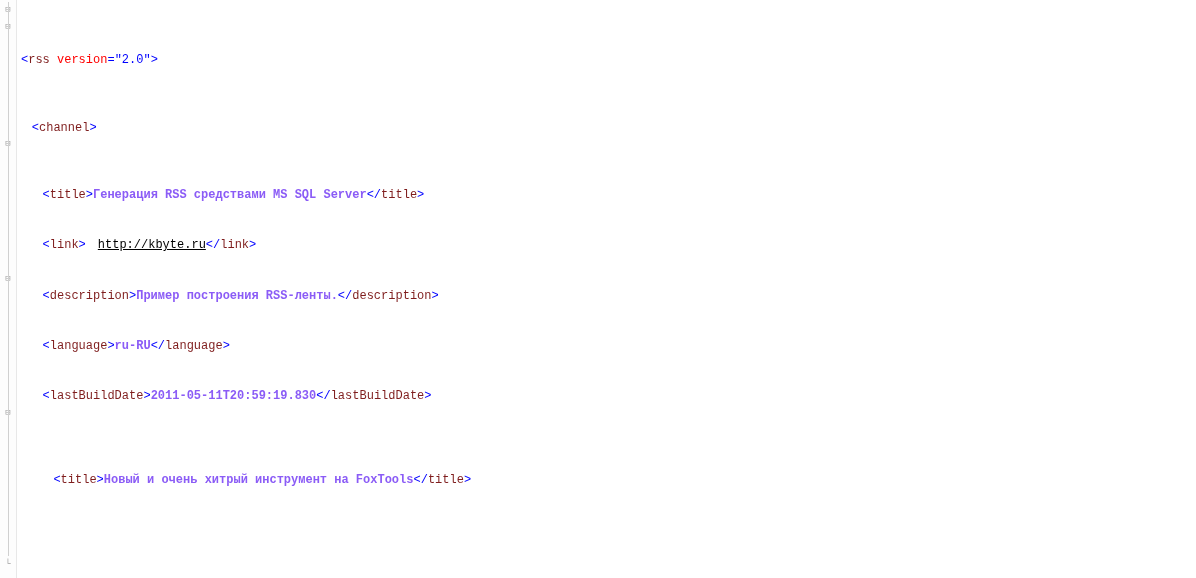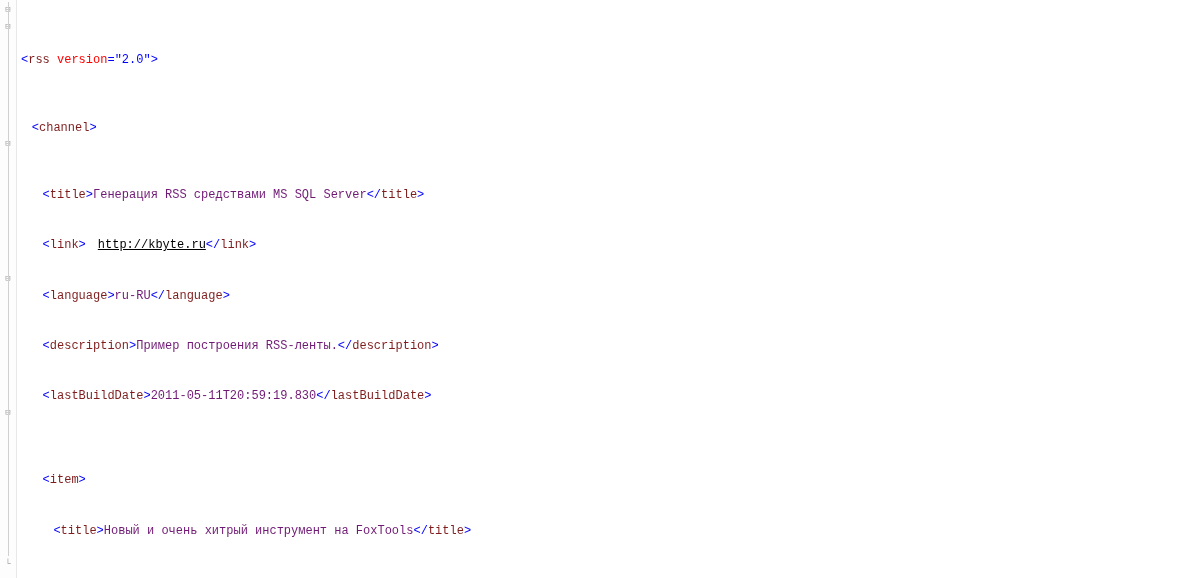--- a/index.html
+++ b/index.html
@@ -44,21 +44,21 @@
     white-space: pre;
   }
   .line {
     height: 16.8px;
   }
   .t-angle { color: #0000ff; }
   .t-tag   { color: #7f1d1d; }
   .t-attr  { color: #ff0000; }
   .t-eq    { color: #0000ff; }
   .t-val   { color: #0000ff; }
-  .t-text  { color: #701a75; }
+  .t-text  { color: #8b5cf6; font-weight: bold; }
   .t-link  { color: #000000; text-decoration: underline; padding-left: 12px; }
   .sp1 { display:inline-block; width: 1.5ch; }
 </style>
 </head>
 <body>
 
 <div class="code-container">
 
   <div class="gutter">
     <div class="gutter-cell"><span class="fold-line"></span><span>⊟</span></div>
@@ -154,26 +154,25 @@
   </div>
 
   <div class="code">
     
     <div class="line"><span class="t-angle">&lt;</span><span class="t-tag">rss</span> <span class="t-attr">version</span><span class="t-eq">=</span><span class="t-val">"2.0"</span><span class="t-angle">&gt;</span></div>
     
     <div class="line"><span class="sp1"></span><span class="t-angle">&lt;</span><span class="t-tag">channel</span><span class="t-angle">&gt;</span></div>
     
     <div class="line"><span class="sp1"></span><span class="sp1"></span><span class="t-angle">&lt;</span><span class="t-tag">title</span><span class="t-angle">&gt;</span><span class="t-text">Генерация RSS средствами MS SQL Server</span><span class="t-angle">&lt;/</span><span class="t-tag">title</span><span class="t-angle">&gt;</span></div>
     <div class="line"><span class="sp1"></span><span class="sp1"></span><span class="t-angle">&lt;</span><span class="t-tag">link</span><span class="t-angle">&gt;</span><span class="t-link">http://kbyte.ru</span><span class="t-angle">&lt;/</span><span class="t-tag">link</span><span class="t-angle">&gt;</span></div>
+    <div class="line"><span class="sp1"></span><span class="sp1"></span><span class="t-angle">&lt;</span><span class="t-tag">description</span><span class="t-angle">&gt;</span><span class="t-text">Пример построения RSS-ленты.</span><span class="t-angle">&lt;/</span><span class="t-tag">description</span><span class="t-angle">&gt;</span></div>
     <div class="line"><span class="sp1"></span><span class="sp1"></span><span class="t-angle">&lt;</span><span class="t-tag">language</span><span class="t-angle">&gt;</span><span class="t-text">ru-RU</span><span class="t-angle">&lt;/</span><span class="t-tag">language</span><span class="t-angle">&gt;</span></div>
-    <div class="line"><span class="sp1"></span><span class="sp1"></span><span class="t-angle">&lt;</span><span class="t-tag">description</span><span class="t-angle">&gt;</span><span class="t-text">Пример построения RSS-ленты.</span><span class="t-angle">&lt;/</span><span class="t-tag">description</span><span class="t-angle">&gt;</span></div>
     <div class="line"><span class="sp1"></span><span class="sp1"></span><span class="t-angle">&lt;</span><span class="t-tag">lastBuildDate</span><span class="t-angle">&gt;</span><span class="t-text">2011-05-11T20:59:19.830</span><span class="t-angle">&lt;/</span><span class="t-tag">lastBuildDate</span><span class="t-angle">&gt;</span></div>
 
     
-    <div class="line"><span class="sp1"></span><span class="sp1"></span><span class="t-angle">&lt;</span><span class="t-tag">item</span><span class="t-angle">&gt;</span></div>
     <div class="line"><span class="sp1"></span><span class="sp1"></span><span class="sp1"></span><span class="t-angle">&lt;</span><span class="t-tag">title</span><span class="t-angle">&gt;</span><span class="t-text">Новый и очень хитрый инструмент на FoxTools</span><span class="t-angle">&lt;/</span><span class="t-tag">title</span><span class="t-angle">&gt;</span></div>
     
     
     
     
     
     
 
     
     

